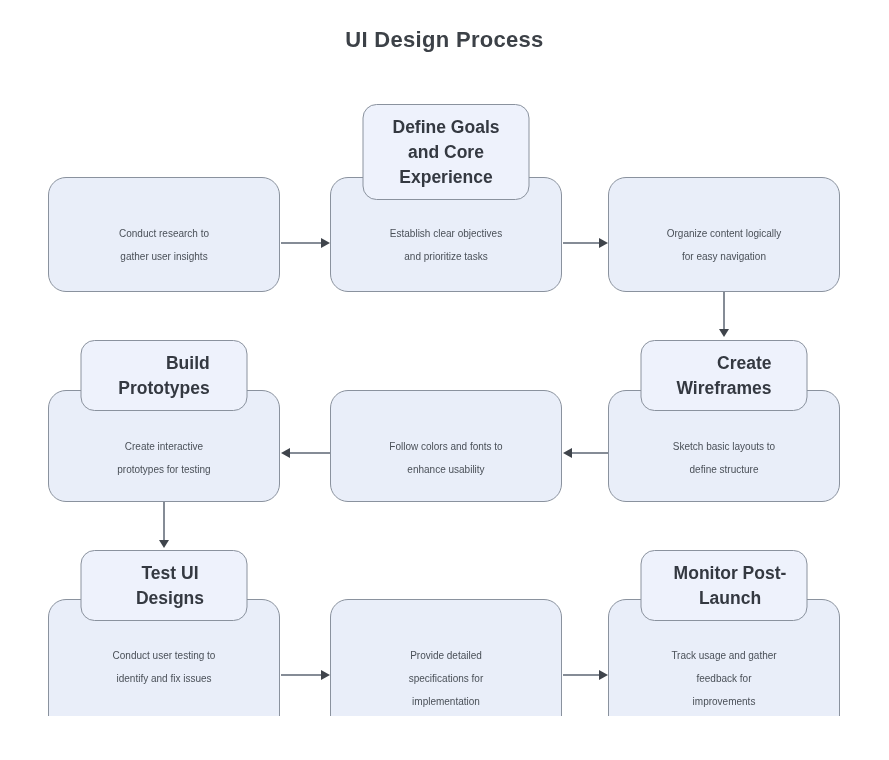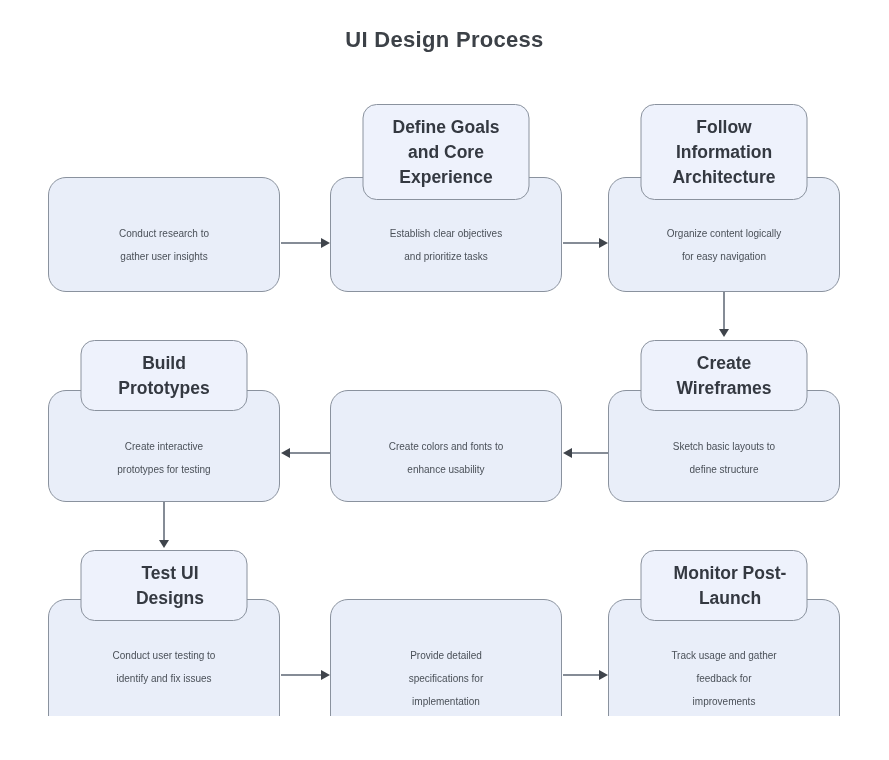--- a/index.html
+++ b/index.html
@@ -70,21 +70,21 @@
     align-items: center;
     justify-content: center;
     font-size: 17.5px;
     font-weight: bold;
     line-height: 25px;
     color: var(--node-title-text);
     text-align: center;
     white-space: pre-line;
   }
   .r1 .node-title { top: -73px; height: 96px; }
-  .r2 .node-title { top: -50px; height: 71px; }
+  .r2 .node-title { top: -50px; height: 71px; text-align: right; }
   .r3 .node-title { top: -49px; height: 71px; padding-left: 12px; }
   .hline { position: absolute; height: 2px; background: var(--arrow-line); }
   .hline.right::after {
     content: ""; position: absolute; right: -9px; top: -4px;
     border-top: 5px solid transparent; border-bottom: 5px solid transparent;
     border-left: 9px solid var(--arrow-head);
   }
   .hline.left::before {
     content: ""; position: absolute; left: -9px; top: -4px;
     border-top: 5px solid transparent; border-bottom: 5px solid transparent;
@@ -119,37 +119,34 @@
     <div class="node-title">Define Goals
 and Core
 Experience</div>
   </div>
 
   <div class="node r1 c3">
     <div class="node-body">
       <div class="node-desc">Organize content logically
 for easy navigation</div>
     </div>
-    <div class="node-title">Follow
-Information
-Architecture</div>
   </div>
 
   <div class="node r2 c1">
     <div class="node-body">
       <div class="node-desc">Create interactive
 prototypes for testing</div>
     </div>
     <div class="node-title">Build
 Prototypes</div>
   </div>
 
   <div class="node r2 c2">
     <div class="node-body">
-      <div class="node-desc">Create colors and fonts to
+      <div class="node-desc">Follow colors and fonts to
 enhance usability</div>
     </div>
   </div>
 
   <div class="node r2 c3">
     <div class="node-body">
       <div class="node-desc">Sketch basic layouts to
 define structure</div>
     </div>
     <div class="node-title">Create

